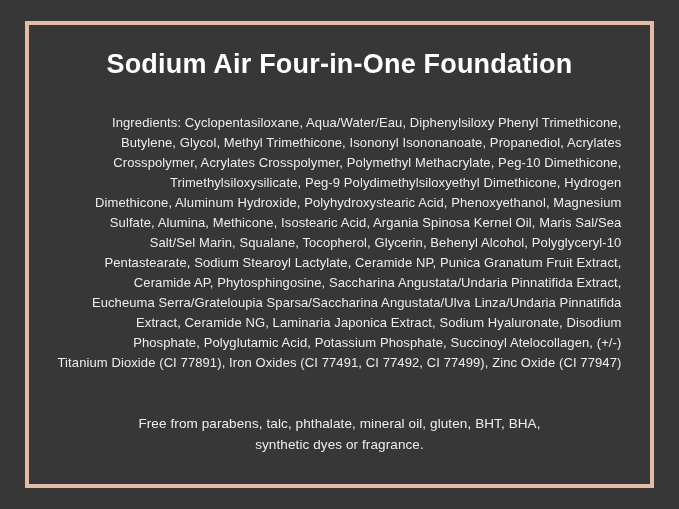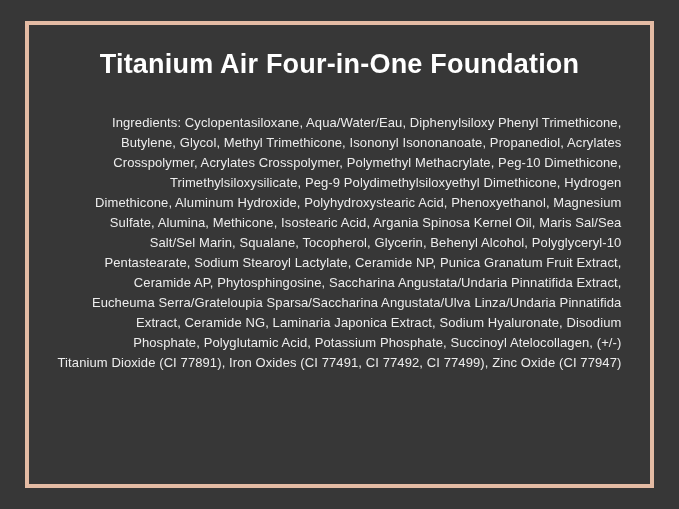--- a/index.html
+++ b/index.html
@@ -57,27 +57,29 @@
     line-height: 21px;
     text-align: center;
     white-space: pre-line;
     letter-spacing: 0.1px;
   }
 </style>
 </head>
 <body>
 
 <div class="frame">
-  <h1 class="title">Titanium Air Four-in-One Foundation</h1>
+  <h1 class="title">Sodium Air Four-in-One Foundation</h1>
   <p class="ingredients">Ingredients: Cyclopentasiloxane, Aqua/Water/Eau, Diphenylsiloxy Phenyl Trimethicone,
 Butylene, Glycol, Methyl Trimethicone, Isononyl Isononanoate, Propanediol, Acrylates
 Crosspolymer, Acrylates Crosspolymer, Polymethyl Methacrylate, Peg-10 Dimethicone,
 Trimethylsiloxysilicate, Peg-9 Polydimethylsiloxyethyl Dimethicone, Hydrogen
 Dimethicone, Aluminum Hydroxide, Polyhydroxystearic Acid, Phenoxyethanol, Magnesium
 Sulfate, Alumina, Methicone, Isostearic Acid, Argania Spinosa Kernel Oil, Maris Sal/Sea
 Salt/Sel Marin, Squalane, Tocopherol, Glycerin, Behenyl Alcohol, Polyglyceryl-10
 Pentastearate, Sodium Stearoyl Lactylate, Ceramide NP, Punica Granatum Fruit Extract,
 Ceramide AP, Phytosphingosine, Saccharina Angustata/Undaria Pinnatifida Extract,
 Eucheuma Serra/Grateloupia Sparsa/Saccharina Angustata/Ulva Linza/Undaria Pinnatifida
 Extract, Ceramide NG,  Laminaria Japonica Extract, Sodium Hyaluronate, Disodium
 Phosphate, Polyglutamic Acid, Potassium Phosphate, Succinoyl Atelocollagen, (+/-)
 Titanium Dioxide (CI 77891), Iron Oxides (CI 77491, CI 77492, CI 77499), Zinc Oxide (CI 77947)</p>
+  <p class="free-from">Free from parabens, talc, phthalate, mineral oil, gluten, BHT, BHA,
+synthetic dyes or fragrance.</p>
 </div>
 
 </body></html>

